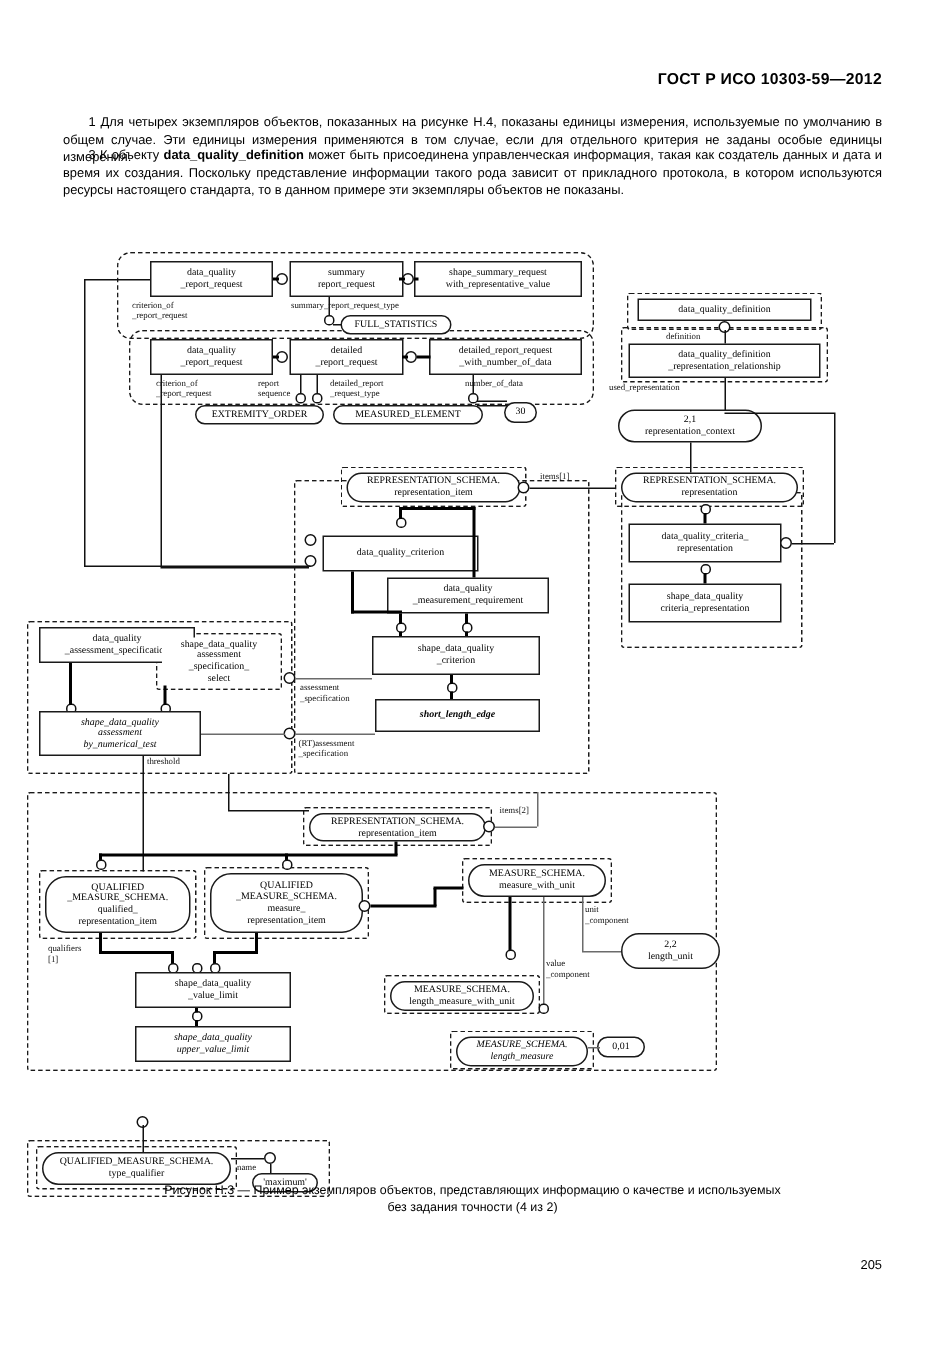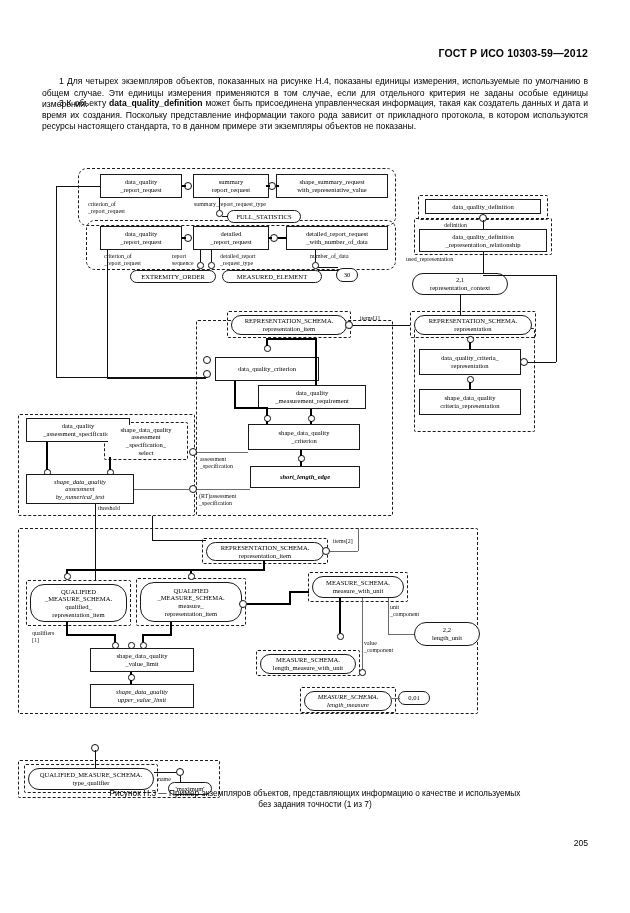--- a/index.html
+++ b/index.html
@@ -381,18 +381,18 @@
     <div class="ln h" style="left:154px;top:612px;width:22px;"></div>
     <div class="rnd" style="left:168px;top:622px;width:44px;height:13px;">'maximum'</div>
     <div class="ln v" style="left:180px;top:616px;height:6px;"></div>
 
     <div class="ln v" style="left:206px;top:217px;height:1px;"></div>
 
   </div>
 
   <div class="cap">
     <div>Рисунок Н.3 — Пример экземпляров объектов, представляющих информацию о качестве и используемых</div>
-    <div>без задания точности (1 из 7)</div>
+    <div>без задания точности (4 из 2)</div>
   </div>
 
   <div class="pgno">205</div>
 
 </div>
 
 </body></html>

